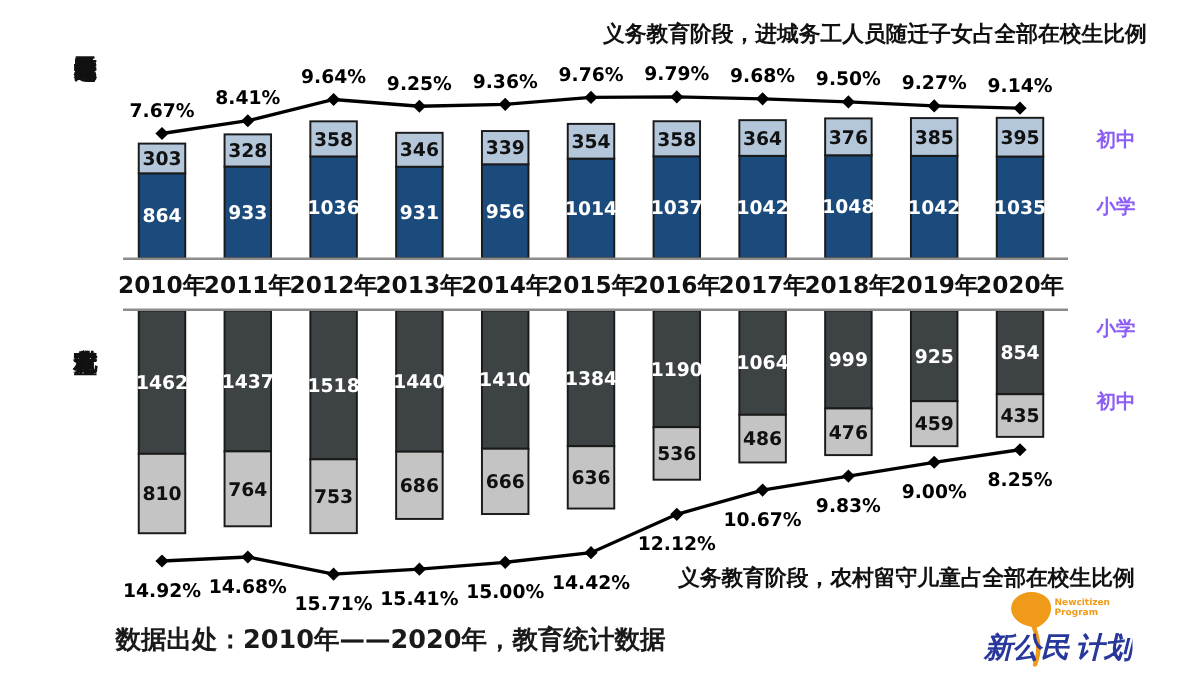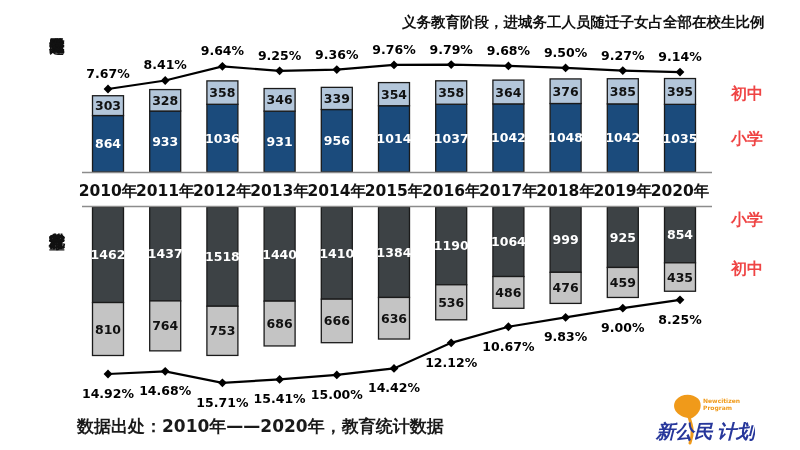--- a/index.html
+++ b/index.html
@@ -10,21 +10,21 @@
   .abs{position:absolute;}
   .vlabel{
     writing-mode:vertical-rl;text-orientation:upright;
     font-weight:bold;color:#111;white-space:nowrap;
   }
   .vlabel-top{left:47px;top:26px;font-size:15px;letter-spacing:0px;}
   .vlabel-bottom{left:46px;top:220px;font-size:16px;letter-spacing:0px;}
   .chart-title{font-weight:bold;font-size:14.5px;color:#111;white-space:nowrap;}
   .title-top{left:402px;top:13px;}
   .title-bottom{left:452px;top:376px;}
-  .cat-label{font-weight:bold;font-size:16px;color:#ef4444;white-space:nowrap;text-align:right;}
+  .cat-label{font-weight:bold;font-size:13px;color:#8b5cf6;white-space:nowrap;text-align:right;}
   .cat-top-junior{left:731px;top:84px;}
   .cat-top-primary{left:731px;top:129px;}
   .cat-bottom-primary{left:731px;top:210px;}
   .cat-bottom-junior{left:731px;top:259px;}
   .footer{font-weight:bold;font-size:17px;color:#1a1a1a;white-space:nowrap;}
   .footer-source{left:77px;top:415px;}
   .footer-credit{left:614px;top:415px;margin-top:46px;}
   #chart{position:absolute;left:0;top:0;}
   #logo{position:absolute;left:655px;top:393px;}
   svg text{font-family:"DejaVu Sans","Liberation Sans",sans-serif;}
@@ -39,20 +39,21 @@
 <body>
 
 <div class="stage">
 
   <div class="abs vlabel vlabel-top">进城务工人员随迁子女</div>
 
   <div class="abs vlabel vlabel-bottom">农村留守儿童</div>
 
   <div class="abs chart-title title-top">义务教育阶段，进城务工人员随迁子女占全部在校生比例</div>
 
+  <div class="abs chart-title title-bottom">义务教育阶段，农村留守儿童占全部在校生比例</div>
 
   <div class="abs cat-label cat-top-junior">初中</div>
   <div class="abs cat-label cat-top-primary">小学</div>
   <div class="abs cat-label cat-bottom-primary">小学</div>
   <div class="abs cat-label cat-bottom-junior">初中</div>
 
   <svg id="chart" width="800" height="450" viewBox="0 0 800 450">
       <rect x="92.5" y="115.52941176470588" width="31" height="56.470588235294116" fill="#1B4B7C" stroke="#1A1A1A" stroke-width="1.3"></rect>
       <rect x="92.5" y="95.72549019607843" width="31" height="19.80392156862745" fill="#B3C6DA" stroke="#1A1A1A" stroke-width="1.3"></rect>
       <text x="108" y="148.26470588235293" text-anchor="middle" class="bar-label-w">864</text>

